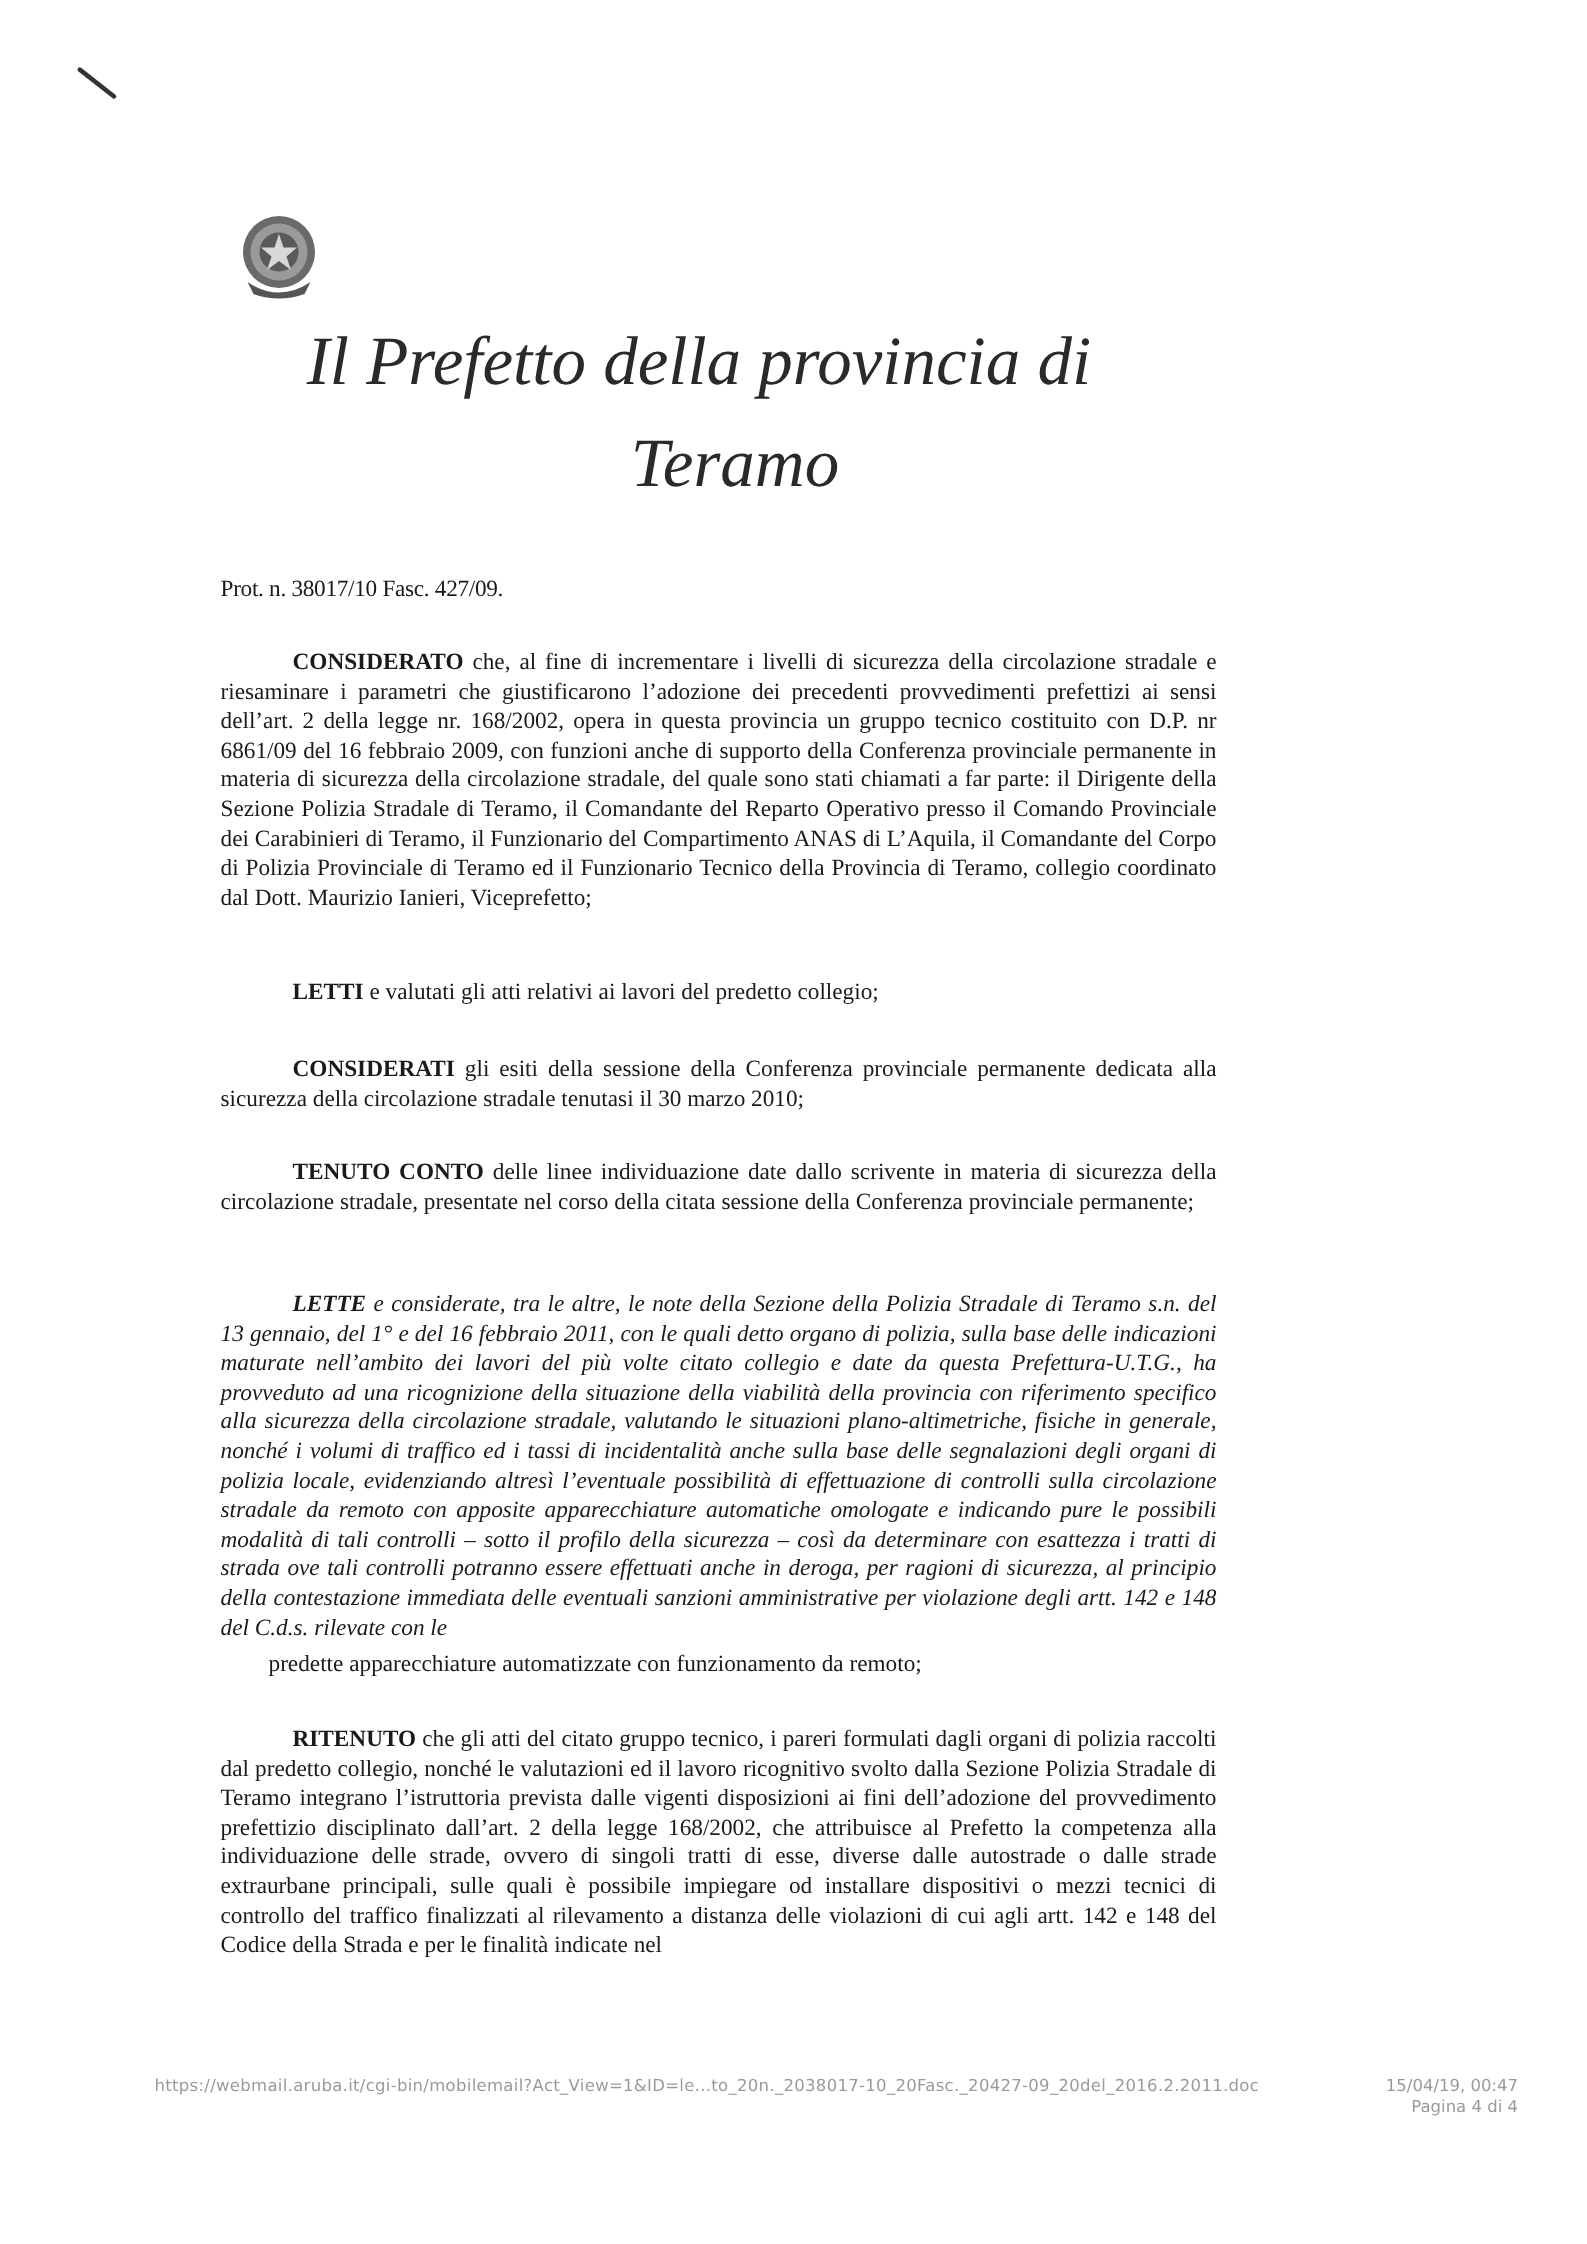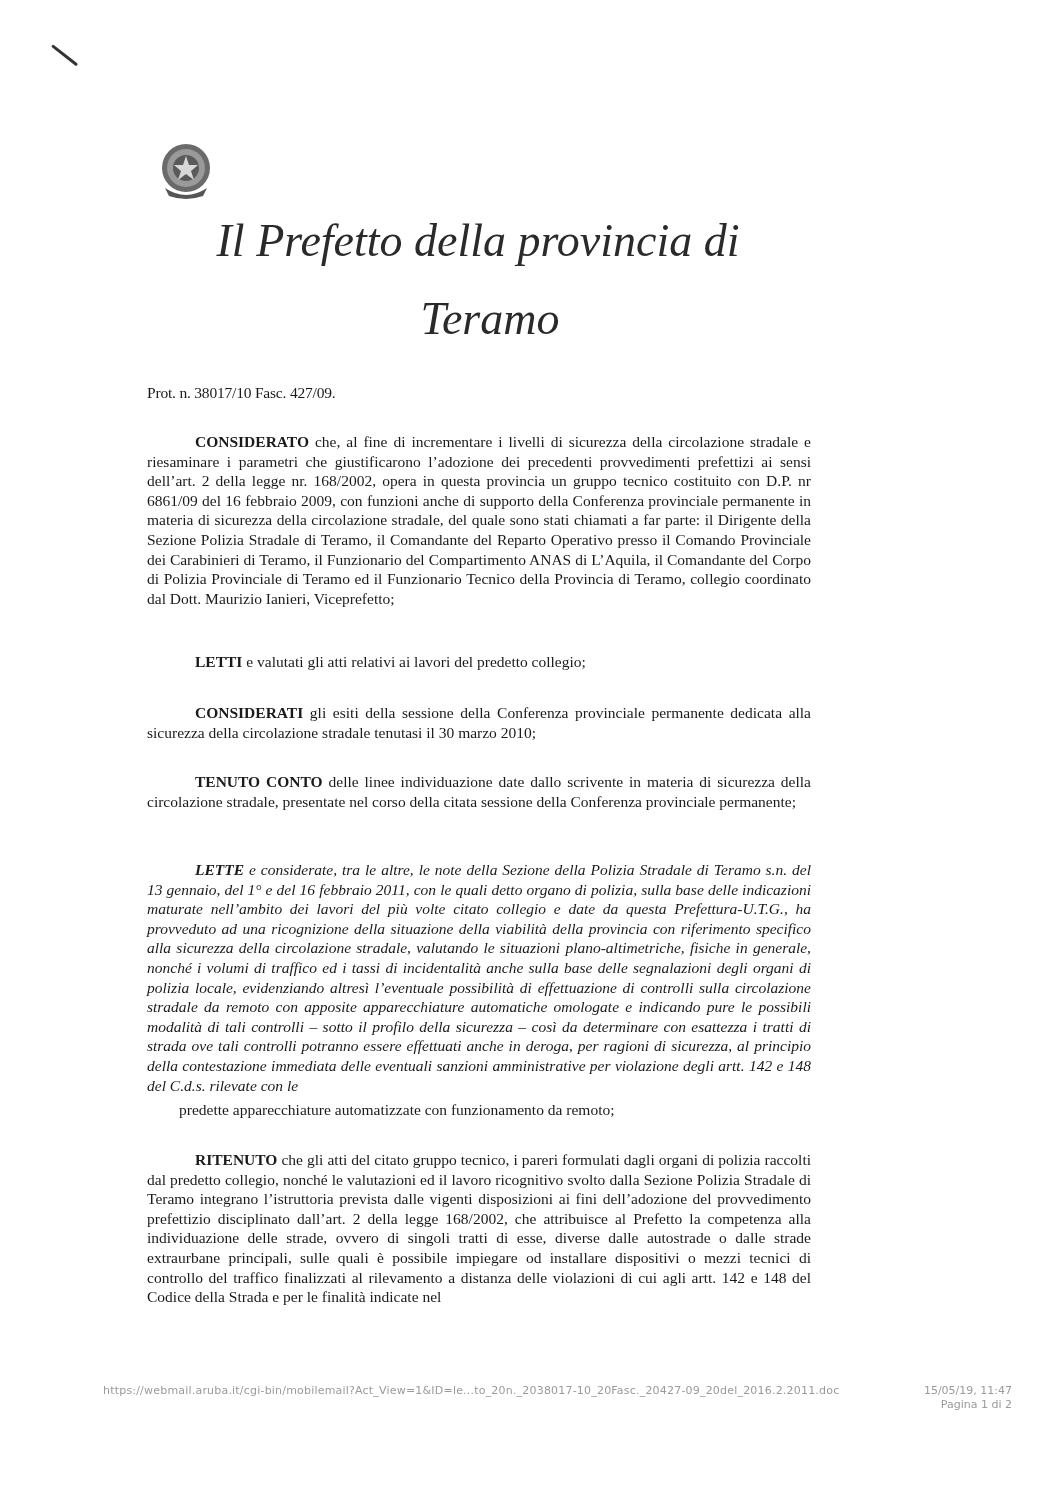--- a/index.html
+++ b/index.html
@@ -3,22 +3,22 @@
 <meta charset="utf-8">
 <style>
   html, body { margin: 0; padding: 0; background: #ffffff; }
   body { width: 1058px; height: 1496px; position: relative; overflow: hidden;
          font-family: "Liberation Serif", "DejaVu Serif", serif; color: #1a1a1a; }
   .mark { position: absolute; left: 52px; top: 44px; width: 32px; height: 3px;
           background: #333; transform: rotate(38deg); transform-origin: left center; border-radius: 2px; }
   .emblem { position: absolute; left: 157px; top: 140px; width: 58px; height: 62px; }
   .title { position: absolute; left: 140px; width: 700px; text-align: center;
            font-style: italic; font-size: 46px; color: #2a2a2a; line-height: 1; }
-  .title.l1 { top: 218px; left: 128px; }
-  .title.l2 { top: 296px; }
+  .title.l1 { top: 218px; left: 116px; }
+  .title.l2 { top: 286px; }
   .prot { position: absolute; left: 147px; top: 384px; font-size: 15.5px; letter-spacing: -0.2px; }
   .para { position: absolute; left: 147px; width: 664px; font-size: 15.5px; line-height: 19.6px;
           text-align: justify; }
   .para .lead { font-weight: bold; }
   .para p { margin: 0; text-indent: 48px; }
   .footer-url { position: absolute; left: 64px; top: 1384px; font-family: "DejaVu Sans", sans-serif;
                 font-size: 11px; color: #9a9a9a; letter-spacing: 0.2px; white-space: nowrap; margin-left: 39px; }
   .footer-date { position: absolute; right: 46px; top: 1384px; font-family: "DejaVu Sans", sans-serif;
                  font-size: 11px; color: #9a9a9a; text-align: right; line-height: 14px; }
 </style>
@@ -62,15 +62,15 @@
 <div class="para" style="top:1100px;margin-left:32px;">
   <div>predette apparecchiature automatizzate con funzionamento da remoto;</div>
 </div>
 
 <div class="para" style="top:1150px;">
   <p><span class="lead">RITENUTO</span><span> che gli atti del citato gruppo tecnico, i pareri formulati dagli organi di polizia raccolti dal predetto collegio, nonché le valutazioni ed il lavoro ricognitivo svolto dalla Sezione Polizia Stradale di Teramo integrano l’istruttoria prevista dalle vigenti disposizioni ai fini dell’adozione del provvedimento prefettizio disciplinato dall’art. 2 della legge 168/2002, che attribuisce al Prefetto la competenza alla individuazione delle strade, ovvero di singoli tratti di esse, diverse dalle autostrade o dalle strade extraurbane principali, sulle quali è possibile impiegare od installare dispositivi o mezzi tecnici di controllo del traffico finalizzati al rilevamento a distanza delle violazioni di cui agli artt. 142 e 148 del Codice della Strada e per le finalità indicate nel</span></p>
 </div>
 
 <div class="footer-url">https://webmail.aruba.it/cgi-bin/mobilemail?Act_View=1&amp;ID=le...to_20n._2038017-10_20Fasc._20427-09_20del_2016.2.2011.doc</div>
 <div class="footer-date">
-  <div>15/05/19, 11:47</div>
-  <div>Pagina 1 di 2</div>
+  <div>15/04/19, 00:47</div>
+  <div>Pagina 4 di 4</div>
 </div>
 
 </body></html>

